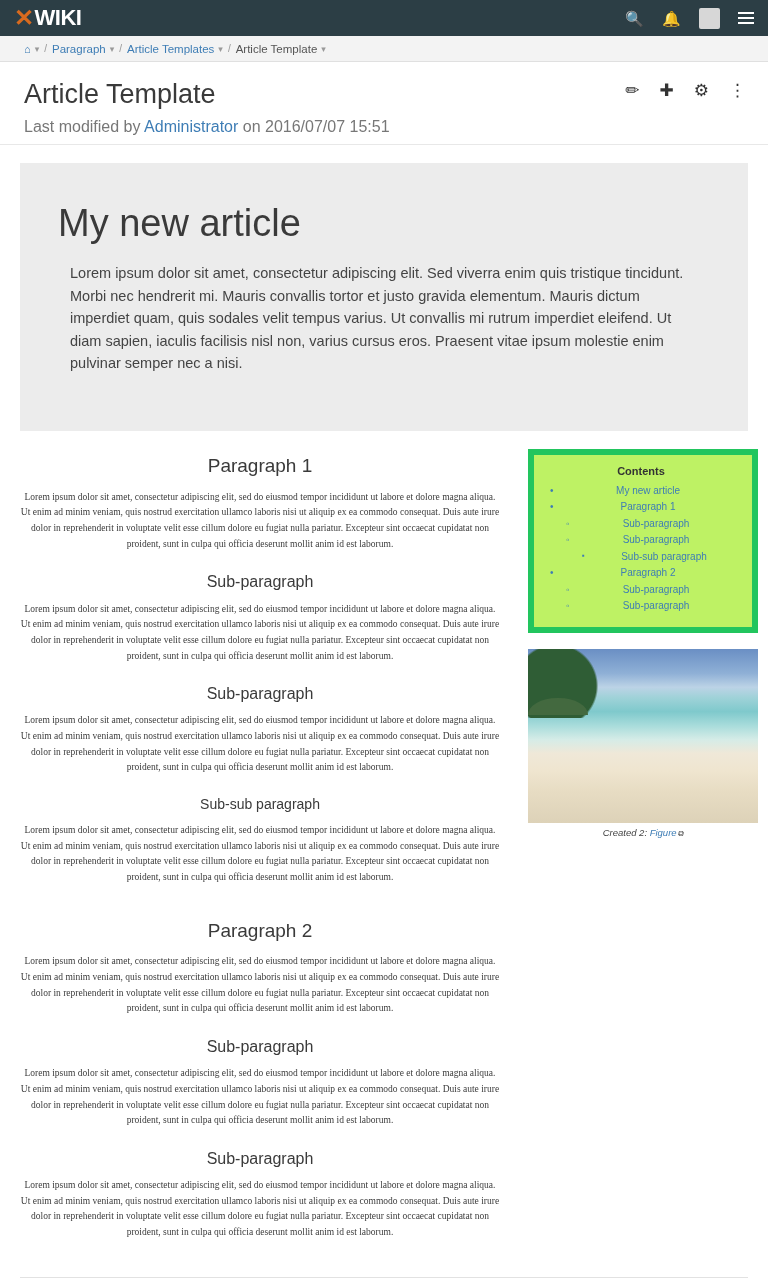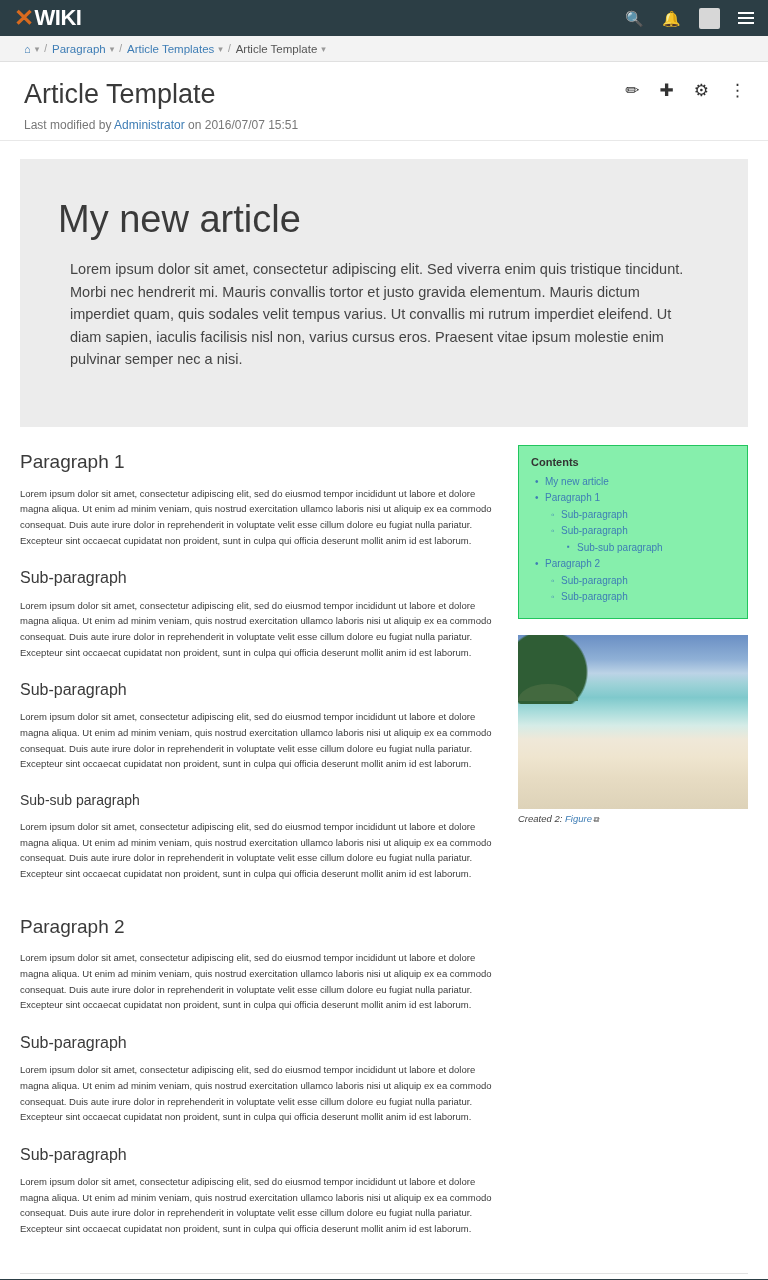--- a/index.html
+++ b/index.html
@@ -93,21 +93,21 @@
     margin: 0 0 0 0;
   }
   .page-title {
     font-size: 27px;
     font-weight: normal;
     color: #3a3a3a;
     margin: 0 0 8px 0;
     line-height: 1.1;
   }
   .page-meta {
-    font-size: 12px;
+    font-size: 16px;
     color: #777;
   }
   .page-meta a { color: #3e7db5; text-decoration: none; }
   .header-actions {
     position: absolute;
     right: 22px;
     top: 20px;
     display: flex;
     align-items: center;
     gap: 20px;
@@ -136,22 +136,23 @@
     font-size: 14.5px;
     line-height: 1.55;
     color: #444;
     margin: 12px;
   }
 
   
   .content-wrap {
     display: flex;
     padding: 18px 20px 0 20px;
-    gap: 18px;
+    gap: 28px;
     align-items: flex-start;
+    text-align: center;
   }
   .main-col { width: 480px; flex: 0 0 480px; }
   .side-col { width: 230px; flex: 0 0 230px; }
 
   .main-col h2 {
     font-size: 19px;
     font-weight: normal;
     color: #3a3a3a;
     margin: 6px 0 12px 0;
     line-height: 1.2;
@@ -168,27 +169,28 @@
     font-weight: normal;
     color: #3a3a3a;
     margin: 20px 0 10px 0;
     line-height: 1.2;
   }
   .main-col p {
     font-size: 9.5px;
     line-height: 1.65;
     color: #3b3b3b;
     margin: 0 0 14px 0;
+    font-family: Liberation Serif, serif;
   }
   .sec-gap { height: 14px; }
 
   
   .toc {
-    background: #86efac;
-    border: 1px solid #22c55e;
+    background: #bef264;
+    border: 6px solid #22c55e;
     padding: 10px 16px 12px 12px;
   }
   .toc-title {
     font-size: 11px;
     font-weight: bold;
     color: #333;
     margin-bottom: 6px;
   }
   .toc ul {
     list-style: none;

